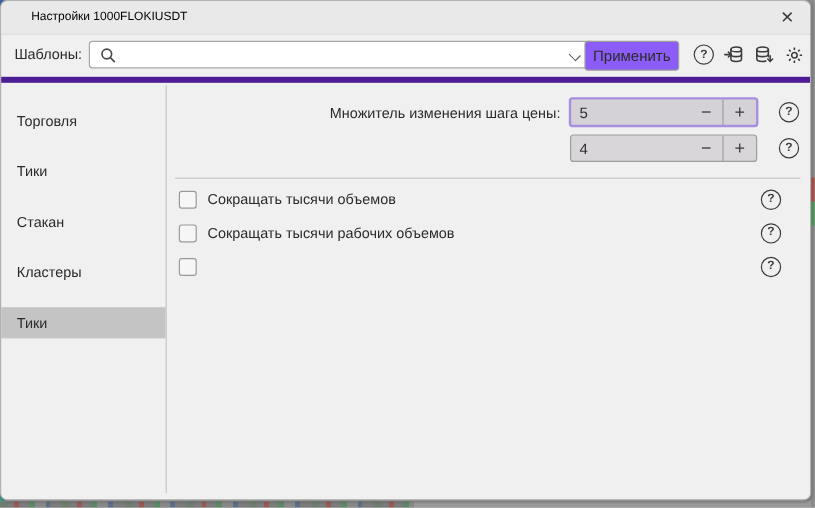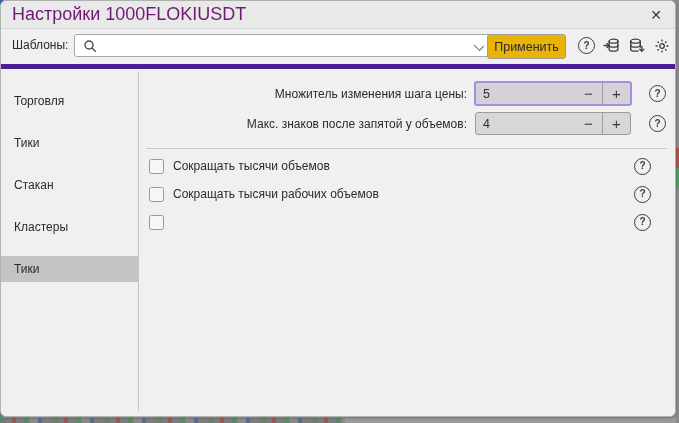--- a/index.html
+++ b/index.html
@@ -22,40 +22,40 @@
   .bg-right-red{position:absolute;left:676px;top:148px;width:3px;height:20px;background:#b0524a;}
   .bg-right-green{position:absolute;left:676px;top:168px;width:3px;height:20px;background:#4e9e5d;}
 
   
   .dialog{position:absolute;left:0;top:0;width:674px;height:415px;
     background:#f1f0f0;border:1px solid #b2b1b1;border-radius:6px;
     box-shadow:0 1px 3px rgba(0,0,0,.25);}
   .titlebar{position:absolute;left:0;top:0;width:100%;height:27px;
     background:#eae9e9;border-bottom:1px solid #d4d3d3;border-radius:6px 6px 0 0;
     display:flex;align-items:center;}
-  .title{padding-left:11px;font-size:18px;color:#701a75;}
+  .title{padding-left:25px;font-size:10px;color:#000000;}
   .close-btn{margin-left:auto;margin-right:9px;width:20px;height:20px;
     display:flex;align-items:center;justify-content:center;
     font-size:14px;color:#3c3c3c;cursor:default;}
 
   
   .toolbar{position:absolute;left:0;top:28px;width:100%;height:35px;
     border-bottom:5px solid #4c1d95;}
   .tpl-label{position:absolute;left:11px;top:9px;}
   .combo{position:absolute;left:73px;top:5px;width:403px;height:21px;
     background:#ffffff;border:1px solid #a8a7a8;border-radius:3px;
     display:flex;align-items:center;padding:0 8px;}
   .combo input{flex:1;border:none;outline:none;background:transparent;
     font:12px "Liberation Sans",sans-serif;color:#2b2b2b;margin-left:7px;}
   .chevron{width:9px;height:9px;position:relative;margin-right:2px;}
   .chevron:before{content:"";position:absolute;left:0;top:1px;width:7px;height:7px;
     border-right:1.4px solid #5a5a5a;border-bottom:1.4px solid #5a5a5a;
     transform:rotate(45deg) scale(1,.8);}
   .apply-btn{position:absolute;left:486px;top:5px;width:77px;height:23px;
-    background:#eab308;border:1px solid #9e9d9e;border-radius:3px;
+    background:#8b5cf6;border:1px solid #9e9d9e;border-radius:3px;
     font:12.5px "Liberation Sans",sans-serif;color:#2b2b2b;
     display:flex;align-items:center;justify-content:center;}
   .tb-icons{position:absolute;left:577px;top:5px;height:23px;display:flex;align-items:center;gap:8px;}
   .tb-icon{width:17px;height:17px;display:flex;align-items:center;justify-content:center;}
   .qcircle{width:15px;height:15px;border:1.4px solid #3c3c3c;border-radius:50%;
     display:flex;align-items:center;justify-content:center;
     font-size:10px;font-weight:bold;color:#3c3c3c;line-height:1;}
 
   
   .content{position:absolute;left:0;top:64px;width:100%;height:351px;}
@@ -176,21 +176,20 @@
           <span class="step-btn">−</span>
           <span class="step-sep"></span>
           <span class="step-btn">+</span>
         </div>
         <span class="help">
             <span class="qcircle">?</span>
           </span>
       </div>
 
       <div class="num-row">
-        <span class="lbl">Макс. знаков после запятой у объемов:</span>
         <div class="stepper">
           <span class="val">4</span>
           <span class="step-btn">−</span>
           <span class="step-sep"></span>
           <span class="step-btn">+</span>
         </div>
         <span class="help">
             <span class="qcircle">?</span>
           </span>
       </div>

